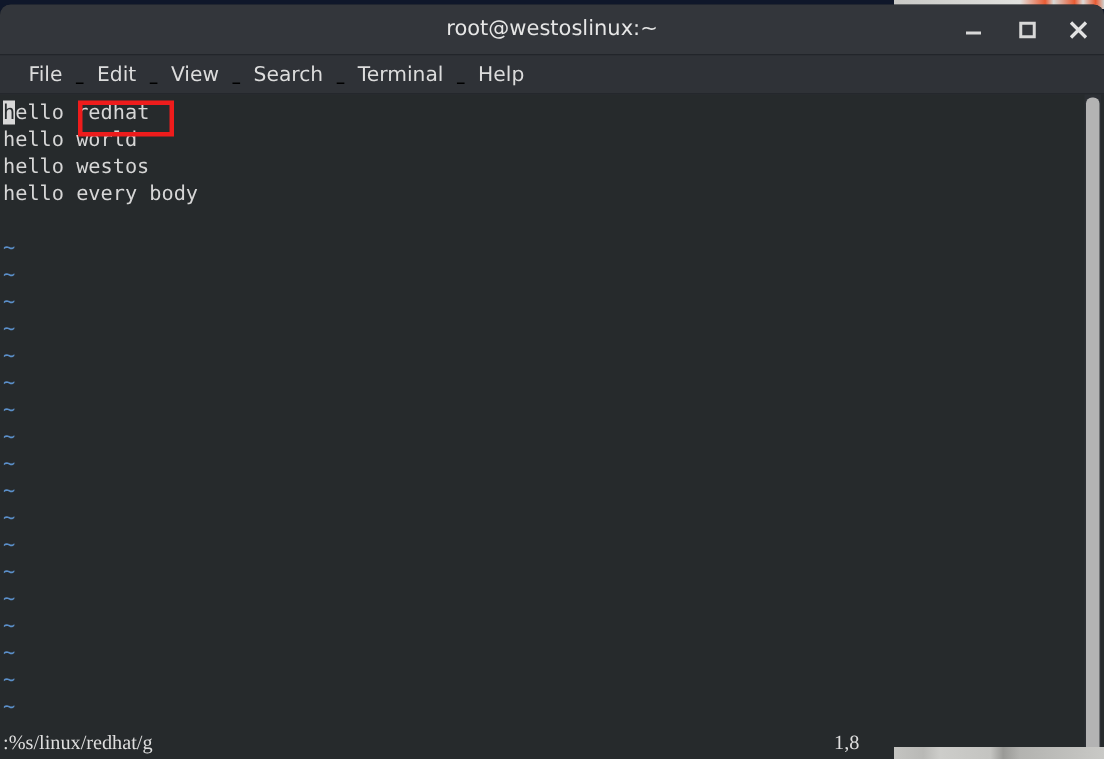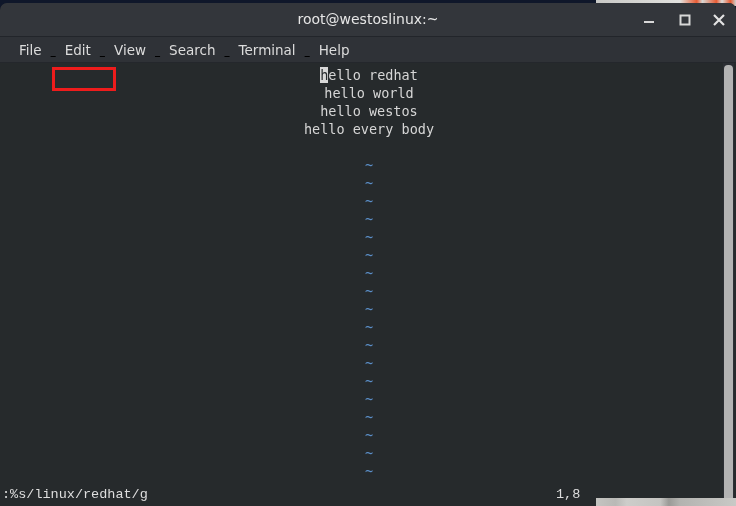--- a/index.html
+++ b/index.html
@@ -131,39 +131,38 @@
     font-family: "DejaVu Sans Mono", monospace;
     font-size: 13.5px;
     line-height: 18px;
     color: #d6d6d6;
     white-space: pre;
   }
   .vline {
     height: 18px;
     line-height: 18px;
     white-space: pre;
-    text-align: center;
   }
   .tilde {
     color: #5b8fc9;
   }
   .cursor-block {
     background: #d8d8d8;
     color: #262a2c;
   }
 
   
   #statusline {
     position: absolute;
     left: 0;
     bottom: 0;
     width: 736px;
     height: 22px;
     background: #262a2c;
-    font-family: Liberation Mono, monospace;
+    font-family: Liberation Serif, serif;
     font-size: 13.5px;
     line-height: 22px;
     color: #dedede;
     white-space: pre;
   }
   #status-cmd {
     position: absolute;
     left: 2px;
     top: 0;
   }

